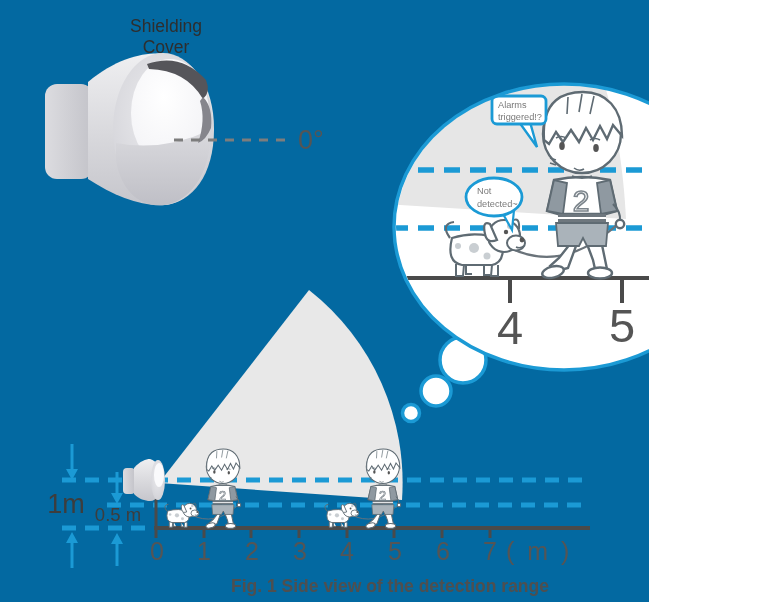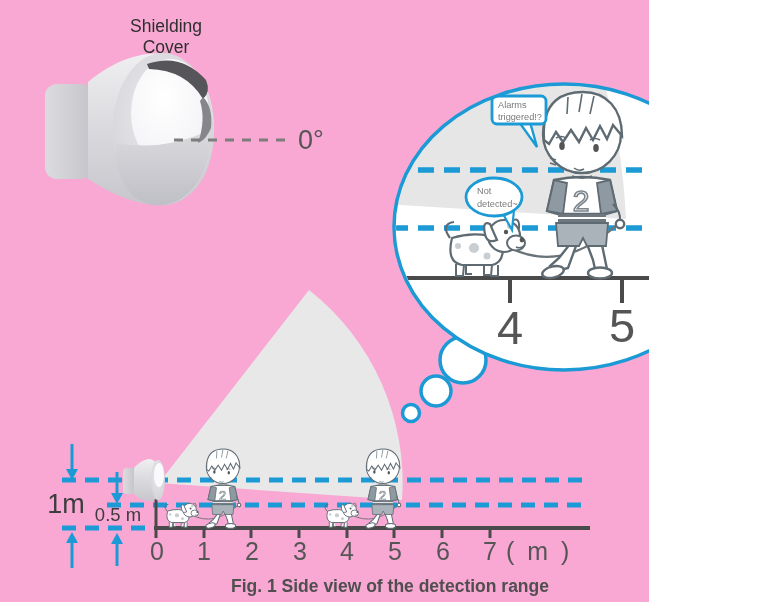--- a/index.html
+++ b/index.html
@@ -1,16 +1,16 @@
 <!DOCTYPE html>
 <html><head>
 <meta charset="utf-8">
 <style>
   html,body{margin:0;padding:0;background:#fff;}
-  #stage{position:relative;width:649px;height:602px;background:#f9a8d4;overflow:hidden;
+  #stage{position:relative;width:649px;height:602px;background:#0369a1;overflow:hidden;
          font-family:"Liberation Sans", sans-serif;}
   svg{position:absolute;left:0;top:0;}
   text{font-family:"Liberation Sans", sans-serif;}
 </style>
 </head>
 <body>
 
 <div id="stage">
 <svg width="775" height="602" viewBox="0 0 775 602">
   <defs>

